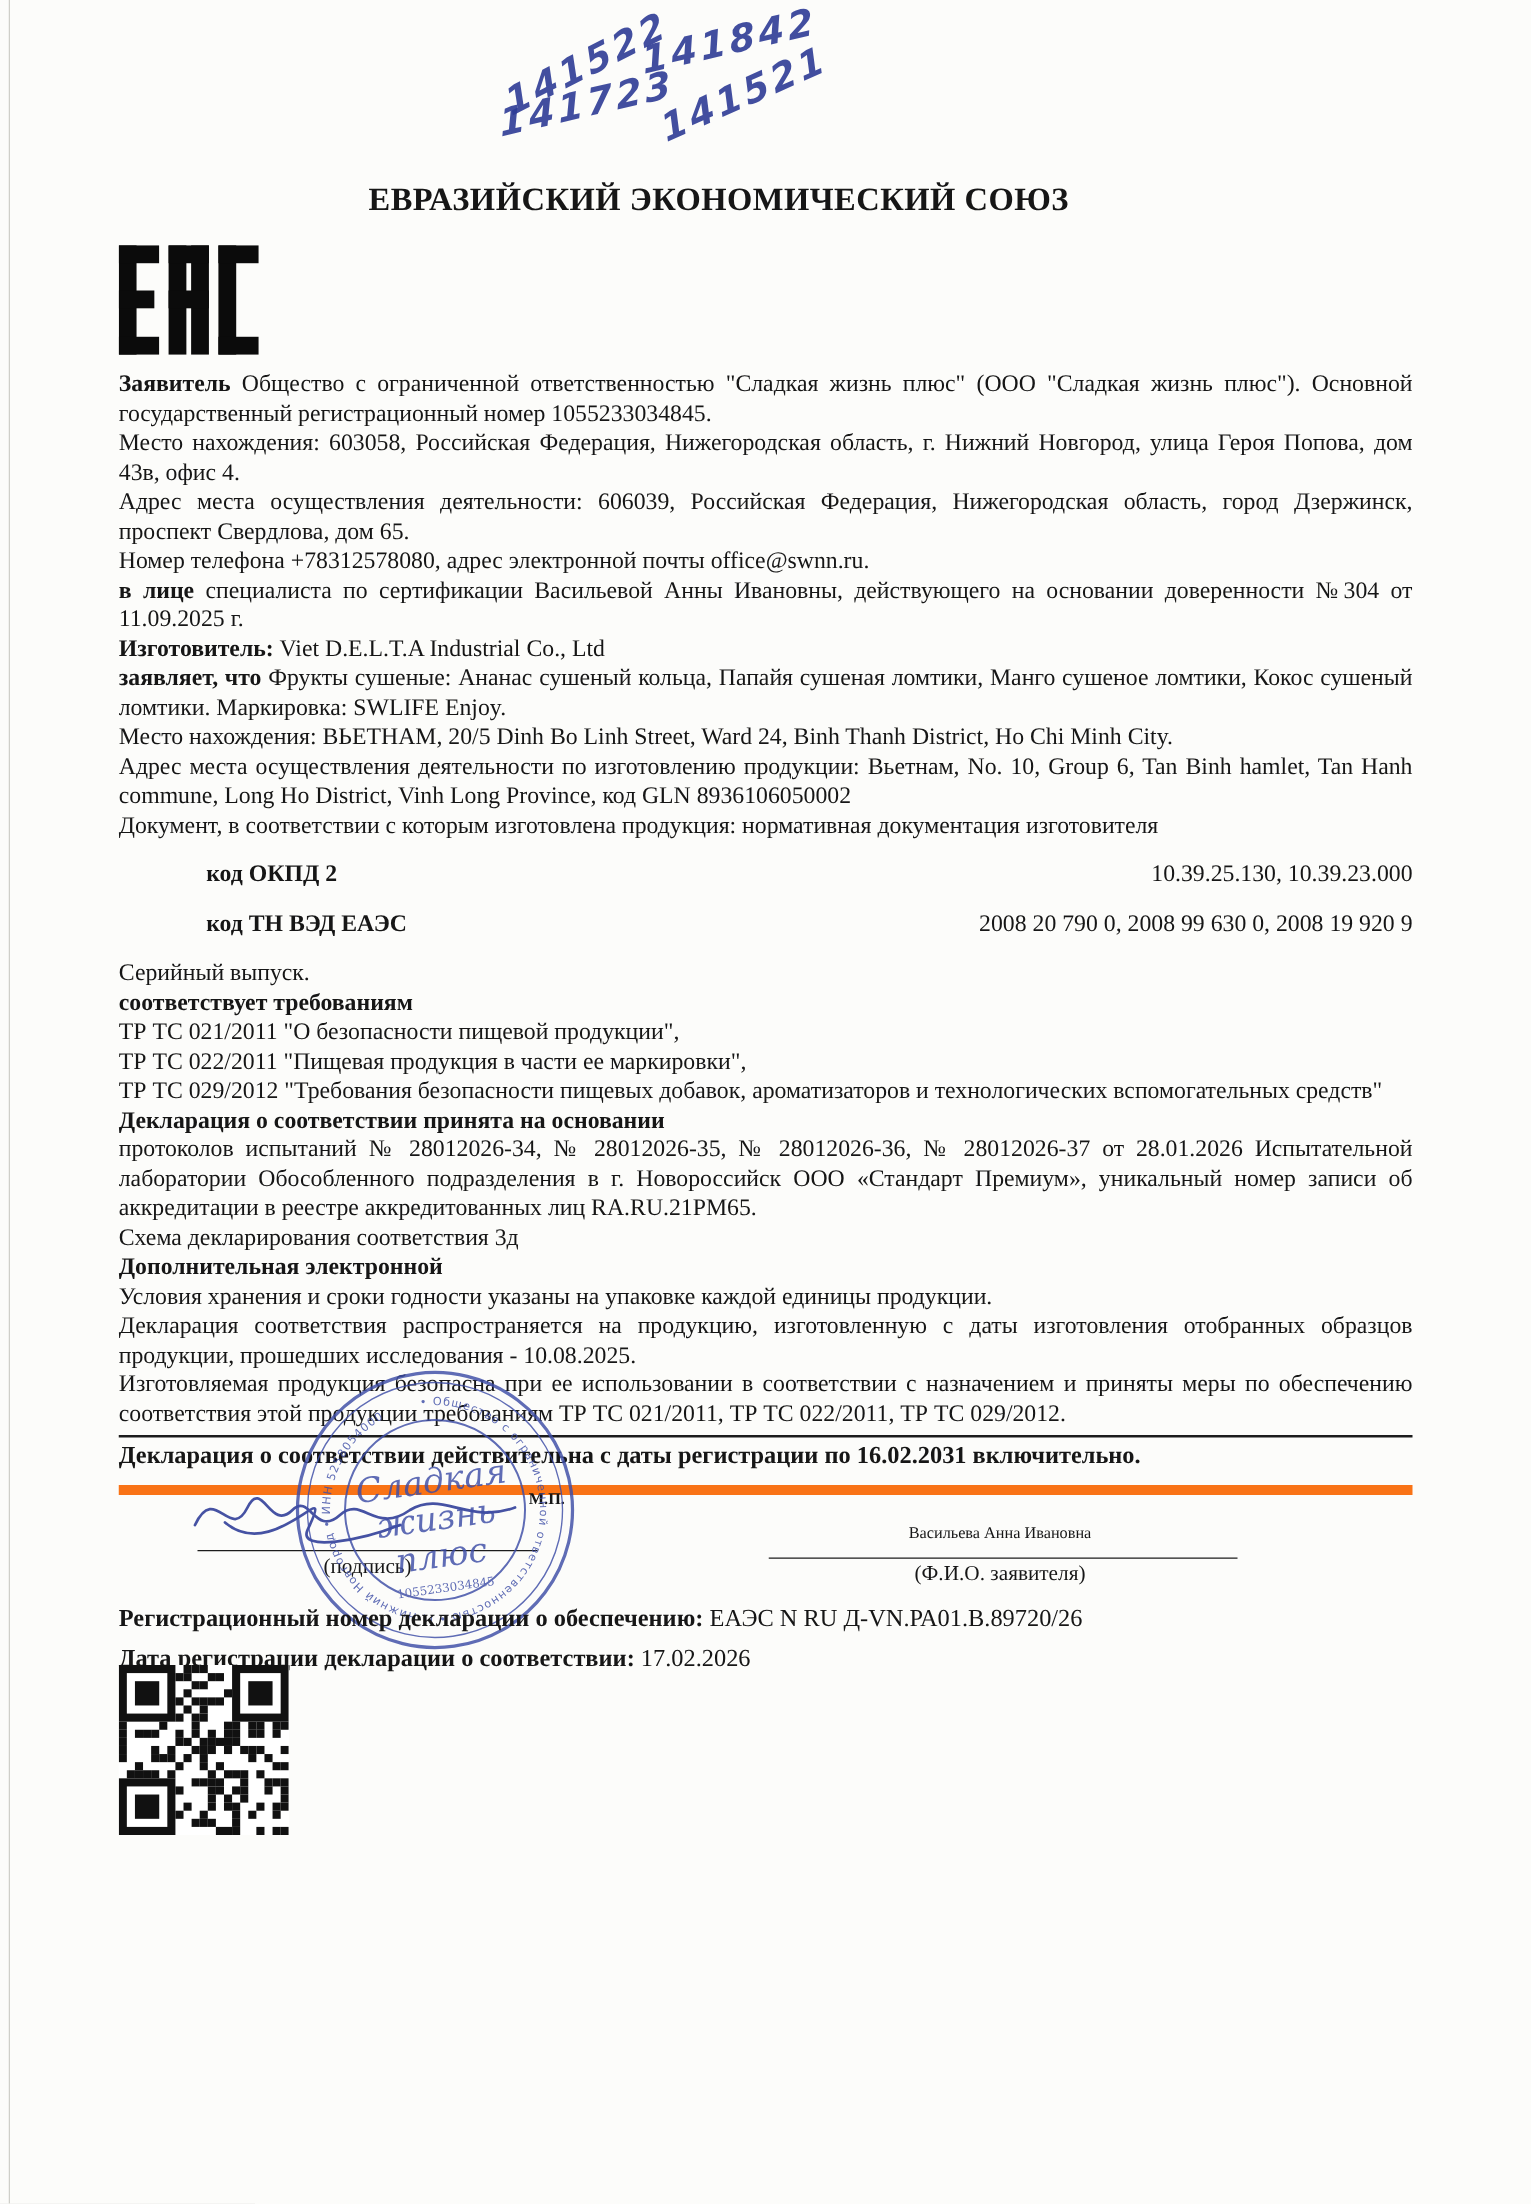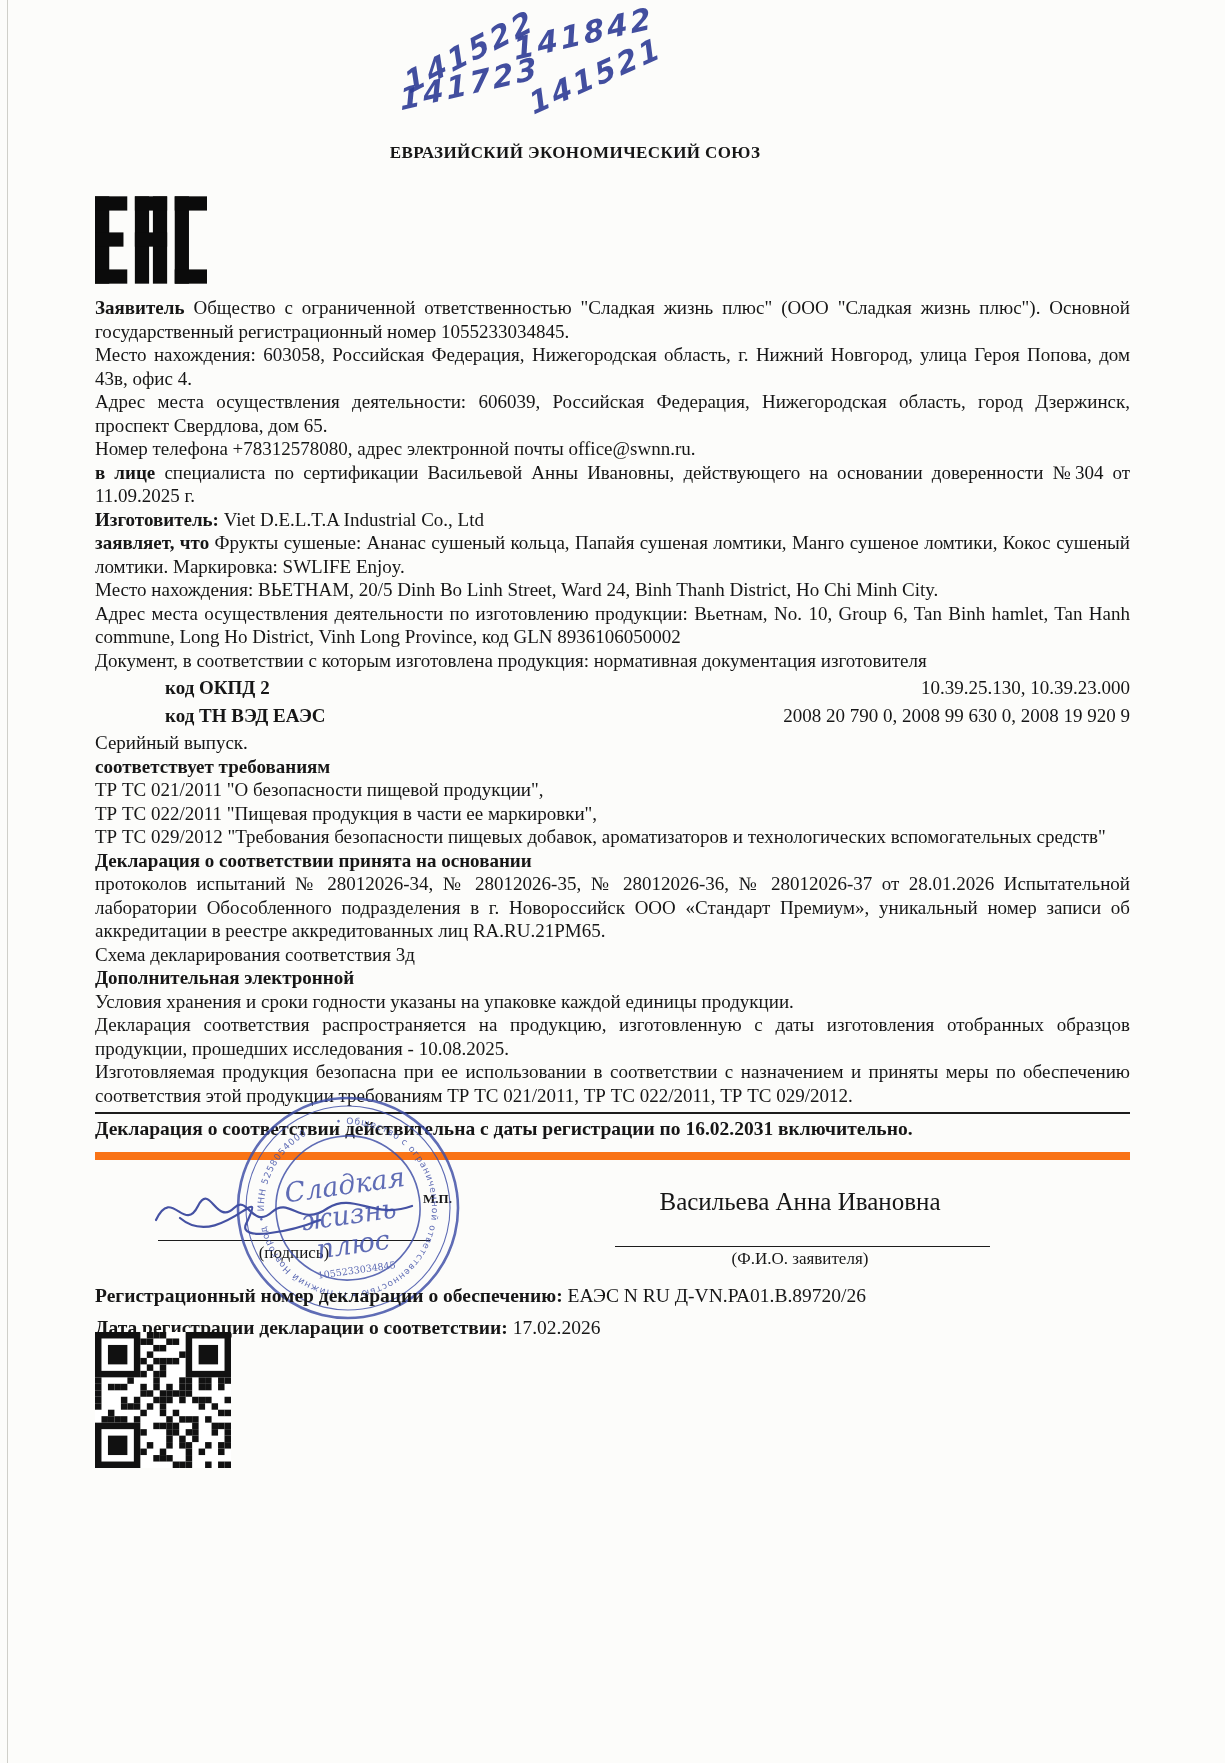--- a/index.html
+++ b/index.html
@@ -18,46 +18,46 @@
     font-style:italic; font-weight:600; font-size:30px; letter-spacing:3px;
     opacity:.9; white-space:nowrap;
   }
   .hw1 { left:398px; top:34px; transform:rotate(-27deg) skewX(-8deg); }
   .hw2 { left:512px; top:16px; transform:rotate(-13deg) skewX(-6deg); }
   .hw3 { left:398px; top:66px; transform:rotate(-13deg) skewX(-8deg); }
   .hw4 { left:524px; top:58px; transform:rotate(-24deg) skewX(-6deg); }
 
   .title {
     position:absolute; left:160px; top:141px; width:830px;
-    text-align:center; font-weight:bold; font-size:17px; line-height:1.45;
+    text-align:center; font-weight:bold; font-size:26px; line-height:1.45;
     letter-spacing:.4px;
   }
 
   .eac-logo { position:absolute; left:95px; top:190px; width:112px; height:100px; }
 
   .content {
     position:absolute; left:95px; top:296px; width:1035px;
     font-size:19px; line-height:23.5px; text-align:justify;
   }
   .content p { margin:0; }
-  .code-row { display:flex; margin:4px 0; }
+  .code-row { display:flex; margin:16px 0; }
   .code-label { width:265px; padding-left:70px; font-weight:bold; flex:none; }
   .code-value { flex:1; text-align:right; }
 
   .validity {
     margin-top:5px; border-top:2px solid #1c1c1c; border-bottom:8px solid #f97316;
     padding:3px 0 11px; font-weight:bold; font-size:19.5px; text-align:left;
   }
 
   
   .scribble { position:absolute; left:150px; top:1168px; width:280px; height:78px; }
   .sig-line { position:absolute; left:158px; top:1240px; width:272px; border-top:1.8px solid #1c1c1c; }
   .sig-caption { position:absolute; left:158px; top:1243px; width:272px; text-align:center; font-size:17px; }
   .mp { position:absolute; left:423px; top:1191px; font-weight:bold; font-size:13px; }
-  .fio { position:absolute; left:600px; top:1188px; width:400px; text-align:center; font-size:25px; }
+  .fio { position:absolute; left:600px; top:1218px; width:400px; text-align:center; font-size:13px; }
   .fio-line { position:absolute; left:615px; top:1246px; width:375px; border-top:1.8px solid #1c1c1c; }
   .fio-caption { position:absolute; left:600px; top:1249px; width:400px; text-align:center; font-size:17px; }
 
   .reg-line { position:absolute; left:95px; width:1035px; font-size:19.5px; }
   .reg-line .b { font-weight:bold; }
   .reg-number { top:1285px; }
   .reg-date { top:1317px; }
 
   .stamp {
     position:absolute; left:228px; top:1088px; width:240px; height:240px;

